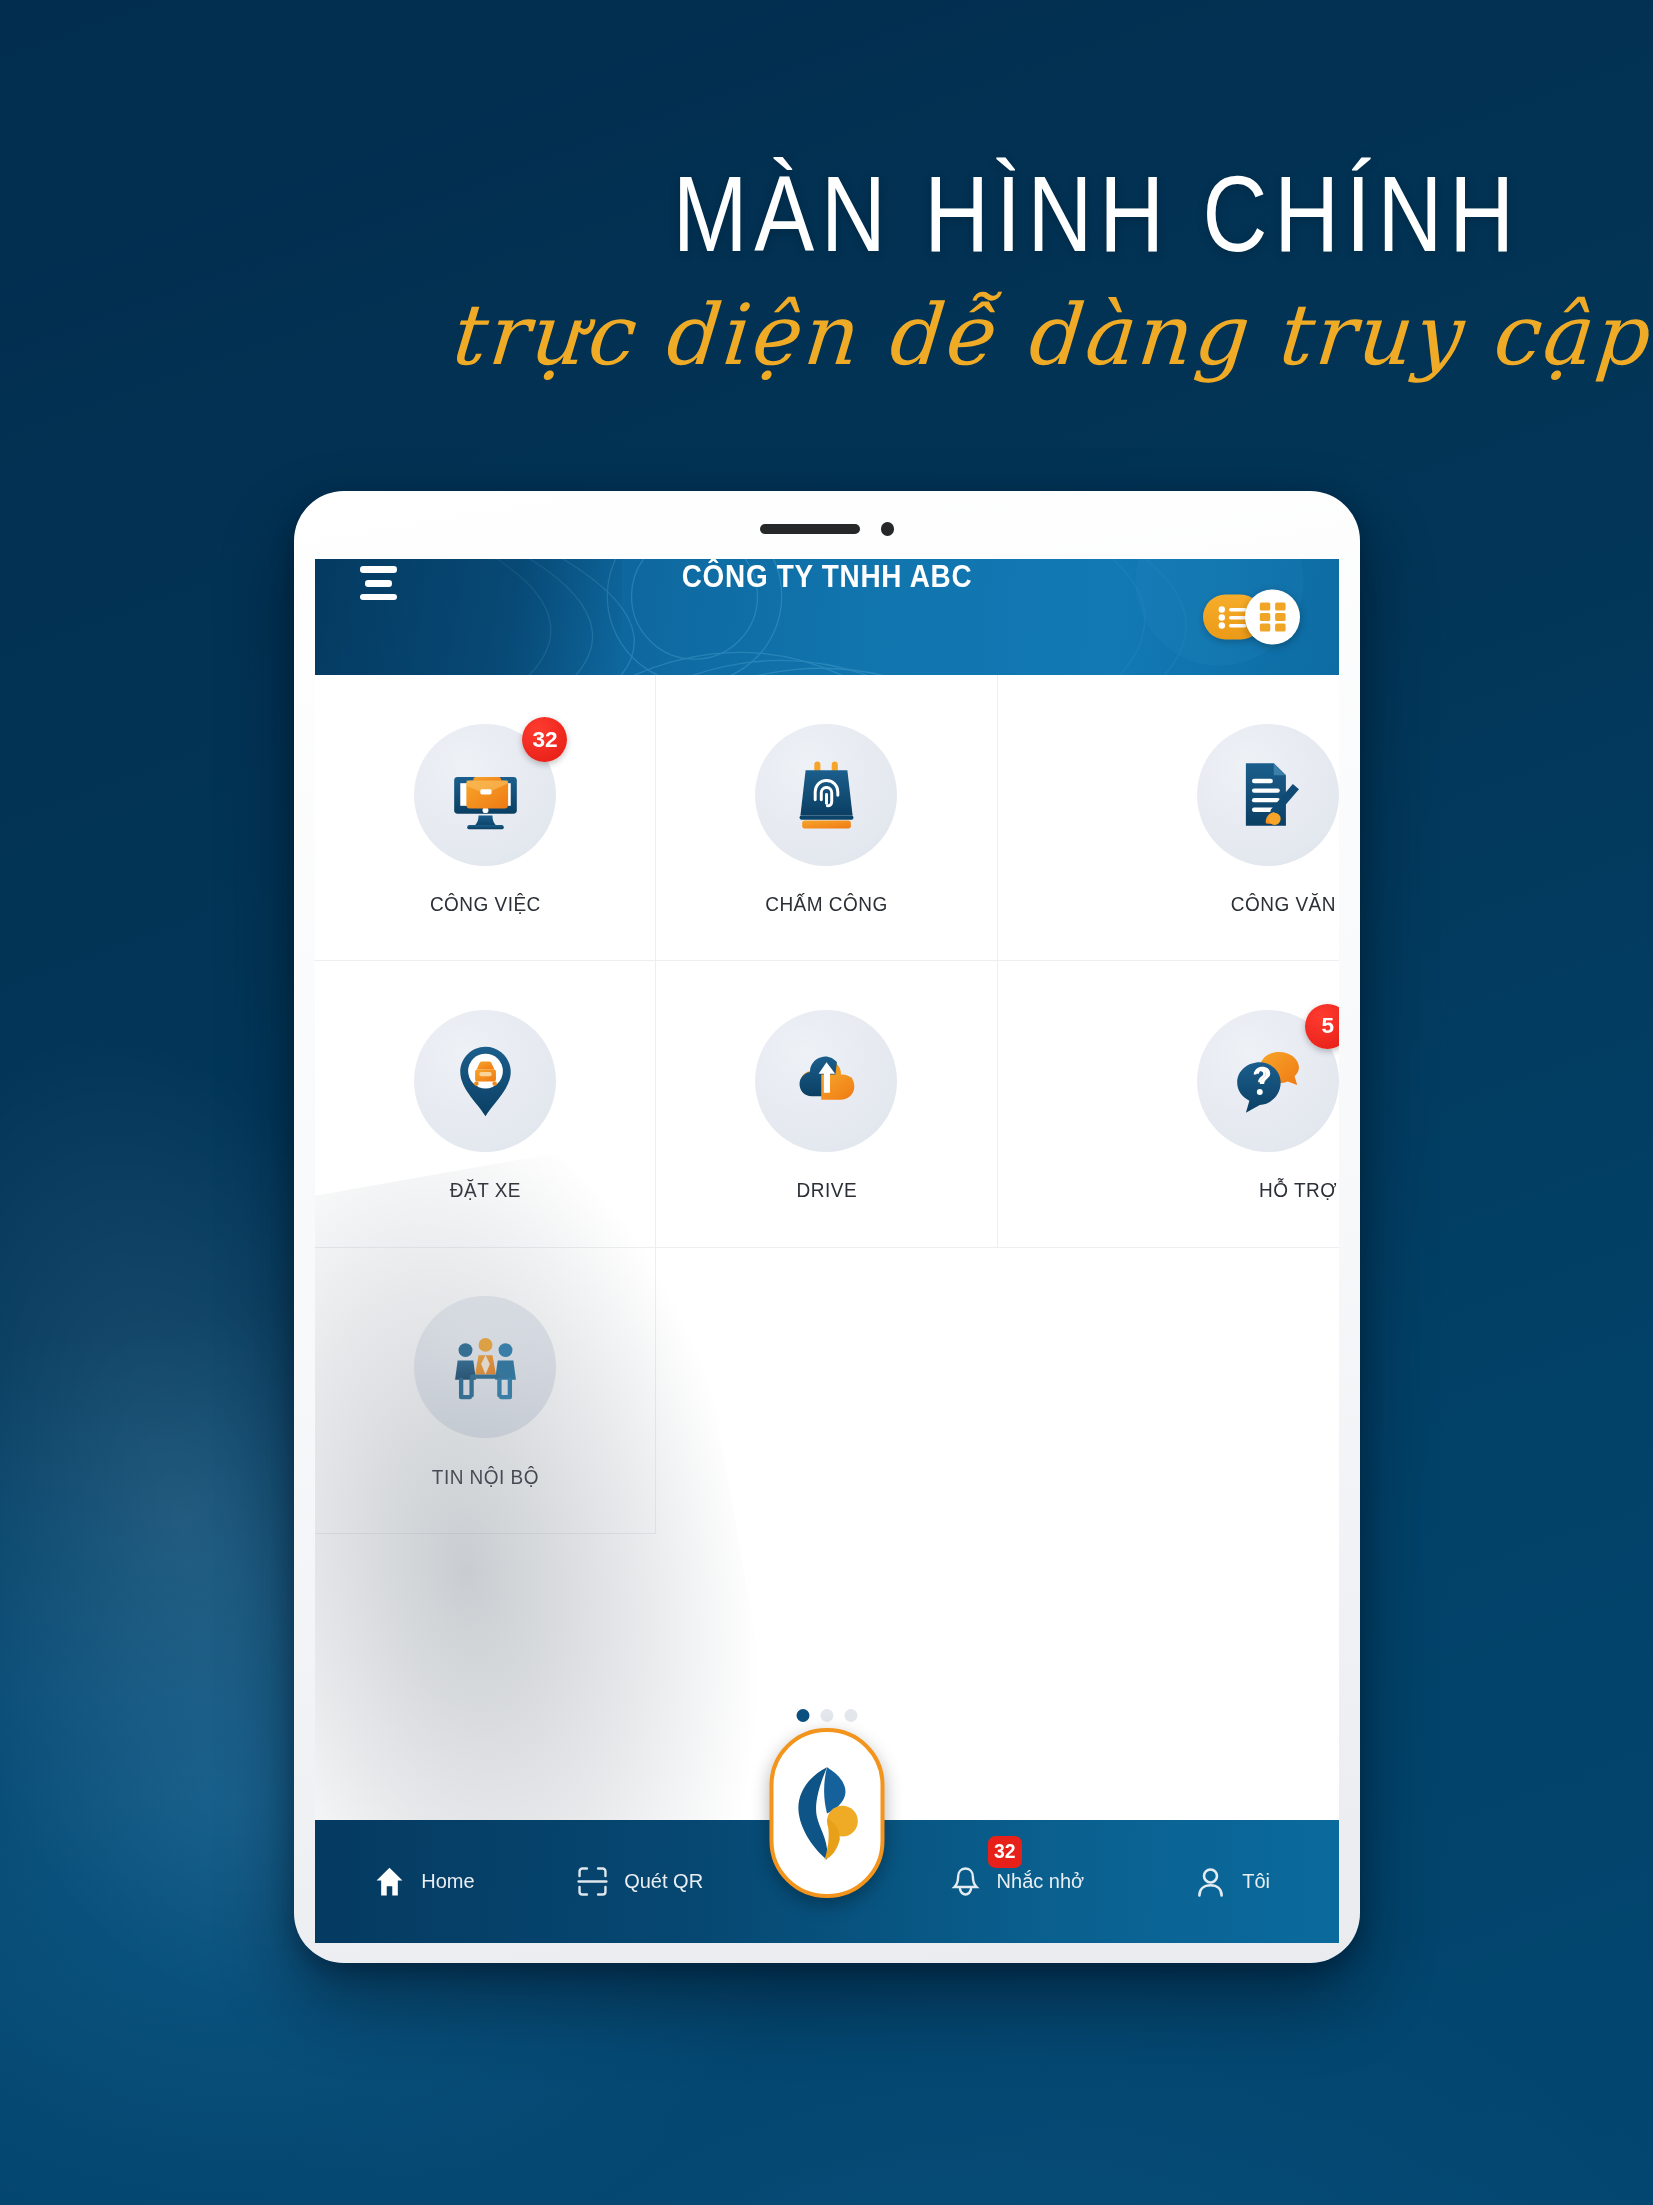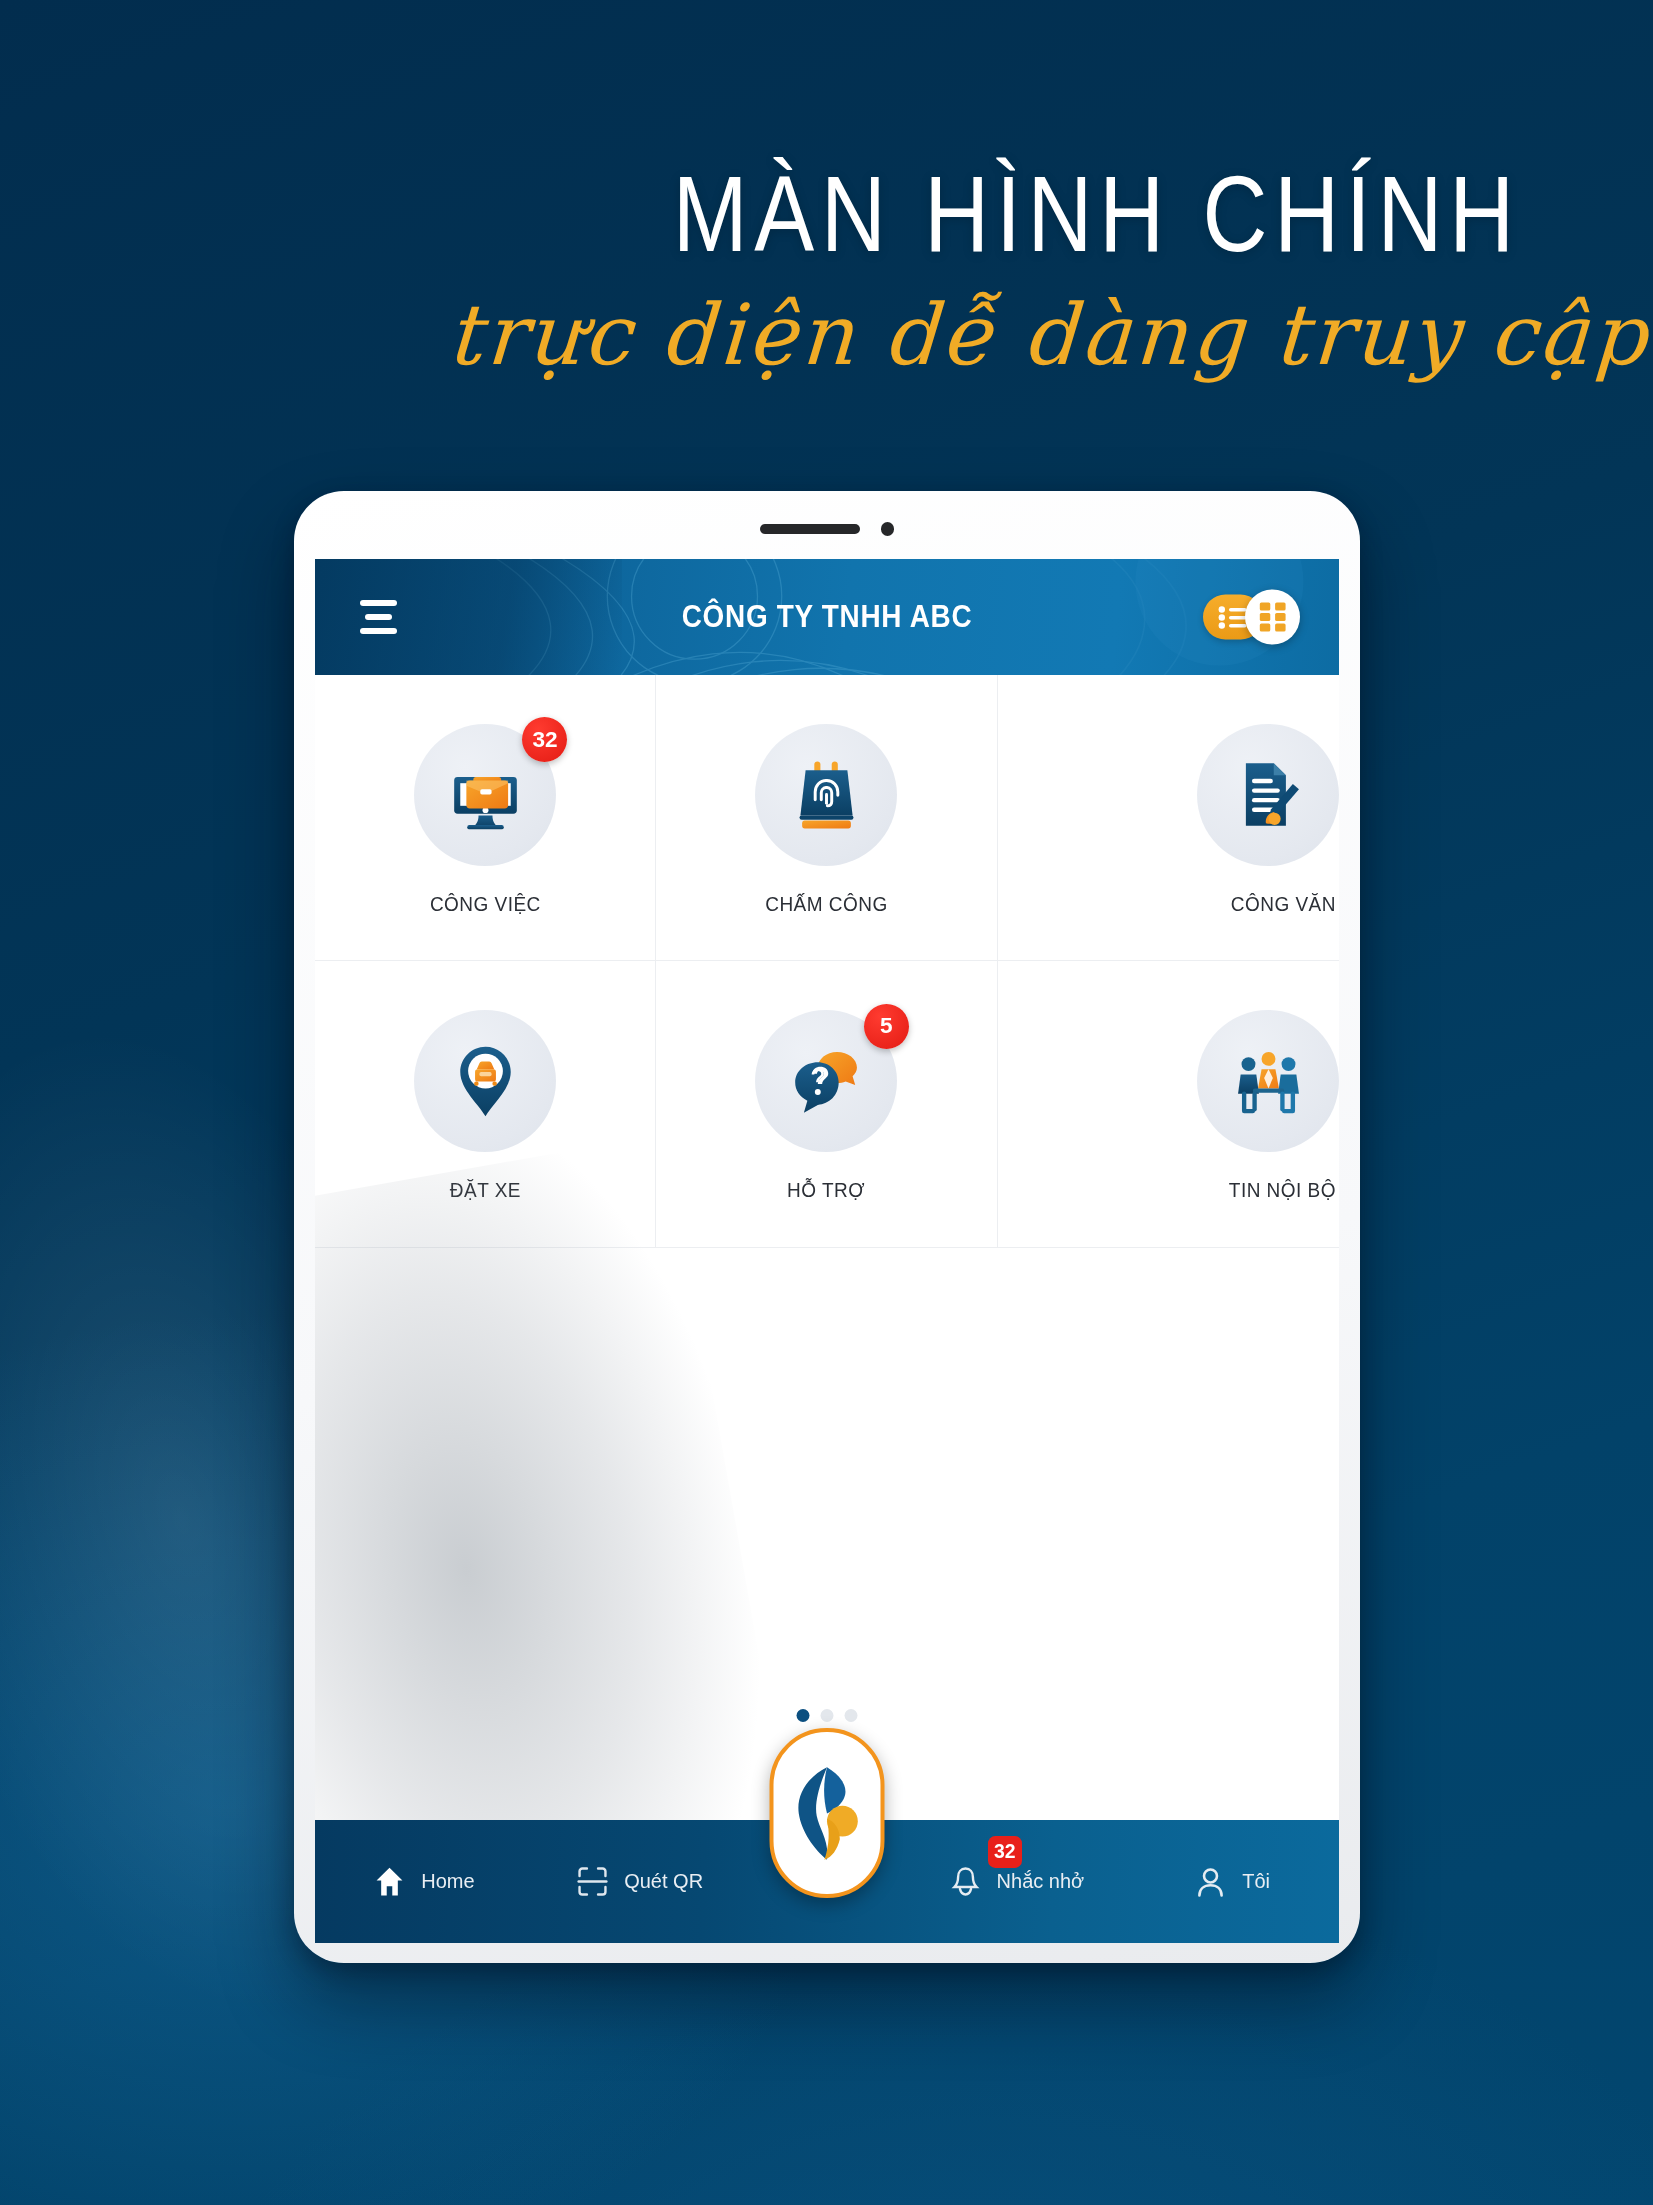--- a/index.html
+++ b/index.html
@@ -68,21 +68,21 @@
     position: relative;
     width: 100%; height: 1384px;
     background: #ffffff;
     overflow: hidden;
   }
   
   #appbar {
     position: relative; height: 116px;
     background: linear-gradient(95deg,#0a5f95 0%,#0d6399 22%,#1174ad 52%,#1279b4 78%,#0d6ca3 100%);
     overflow: hidden;
-    display: flex; align-items: center;
+    display: flex; align-items: flex-start;
   }
   #appbar .deco { position: absolute; inset: 0; pointer-events: none; opacity: .55; }
   #appbar .darkwash {
     position: absolute; left: 0; top: 0; width: 30%; height: 100%;
     background: linear-gradient(100deg, rgba(3,52,88,.85) 0%, rgba(3,52,88,.55) 62%, rgba(3,52,88,0) 100%);
   }
   .burger { position: relative; z-index: 3; margin-left: 45px; width: 42px; cursor: pointer; }
   .burger i { display: block; height: 6.5px; border-radius: 3.2px; background: #fff; margin: 7.3px 0; }
   .burger i:nth-child(1) { width: 37px; }
   .burger i:nth-child(2) { width: 27.4px; margin-left: 4.8px; }
@@ -351,20 +351,31 @@
             <path d="M40 36l3-7a3 3 0 013-2h8a3 3 0 013 2l3 7z" fill="url(#gOr)"></path>
             <rect x="38" y="36" width="24" height="14" rx="3" fill="url(#gOr)"></rect>
             <rect x="37" y="50" width="5" height="5" rx="2" fill="#ef8a16"></rect>
             <rect x="58" y="50" width="5" height="5" rx="2" fill="#ef8a16"></rect>
             <rect x="43" y="39" width="14" height="5" rx="2" fill="#fbd49a"></rect>
           </svg>
         </div>
         <div class="label">ĐẶT XE</div>
       </div>
 
+      <div class="tile">
+        <div class="bubble">
+          <svg viewBox="0 0 100 100">
+            <path d="M66 46c3-10-4-20-15-20-8 0-14 5-16 12-8-1-15 5-15 13 0 8 6 14 14 14h30c9 0 16-7 16-15 0-2 0-3-1-5z" fill="#f29a1f"></path>
+            <path d="M62 28c-4-5-11-8-18-6-8 2-13 9-13 17-7 1-12 7-12 14 0 8 6 14 14 14h24z" fill="url(#gBlue)"></path>
+            <path d="M44 42h24c9 0 14 6 14 14 0 8-7 15-16 15H44z" fill="url(#gOr)"></path>
+            <path d="M50 28l-9 13h6v22h7V41h6z" fill="#ffffff"></path>
+          </svg>
+        </div>
+        <div class="label">DRIVE</div>
+      </div>
 
 
       <div class="tile">
         <div class="bubble">
           <svg viewBox="0 0 100 100">
             <path d="M62 16c-12 0-22 8-22 18s10 18 22 18c4 0 7-1 10-2l11 4-3-10c3-3 5-6 5-10 0-10-10-18-23-18z" fill="url(#gOr)"></path>
             <path d="M40 28C26 28 14 38 14 51c0 9 5 17 14 21l-4 14 16-9c13-1 24-11 24-26 0-13-11-23-24-23z" fill="url(#gBlue)"></path>
             <path d="M33 42c0-4 3-7 7-7s7 3 7 6c0 4-6 5-6 10h-3c0-6 6-7 6-10 0-2-2-3-4-3s-4 2-4 4z" fill="#ffffff"></path>
             <path d="M34 41c0-5 4-8 9-8s9 3 9 8c0 5-7 6-7 12h-5c0-7 7-8 7-12 0-2-2-4-4-4s-4 2-4 4z" fill="#ffffff"></path>
             <circle cx="40" cy="62" r="3.4" fill="#ffffff"></circle>

